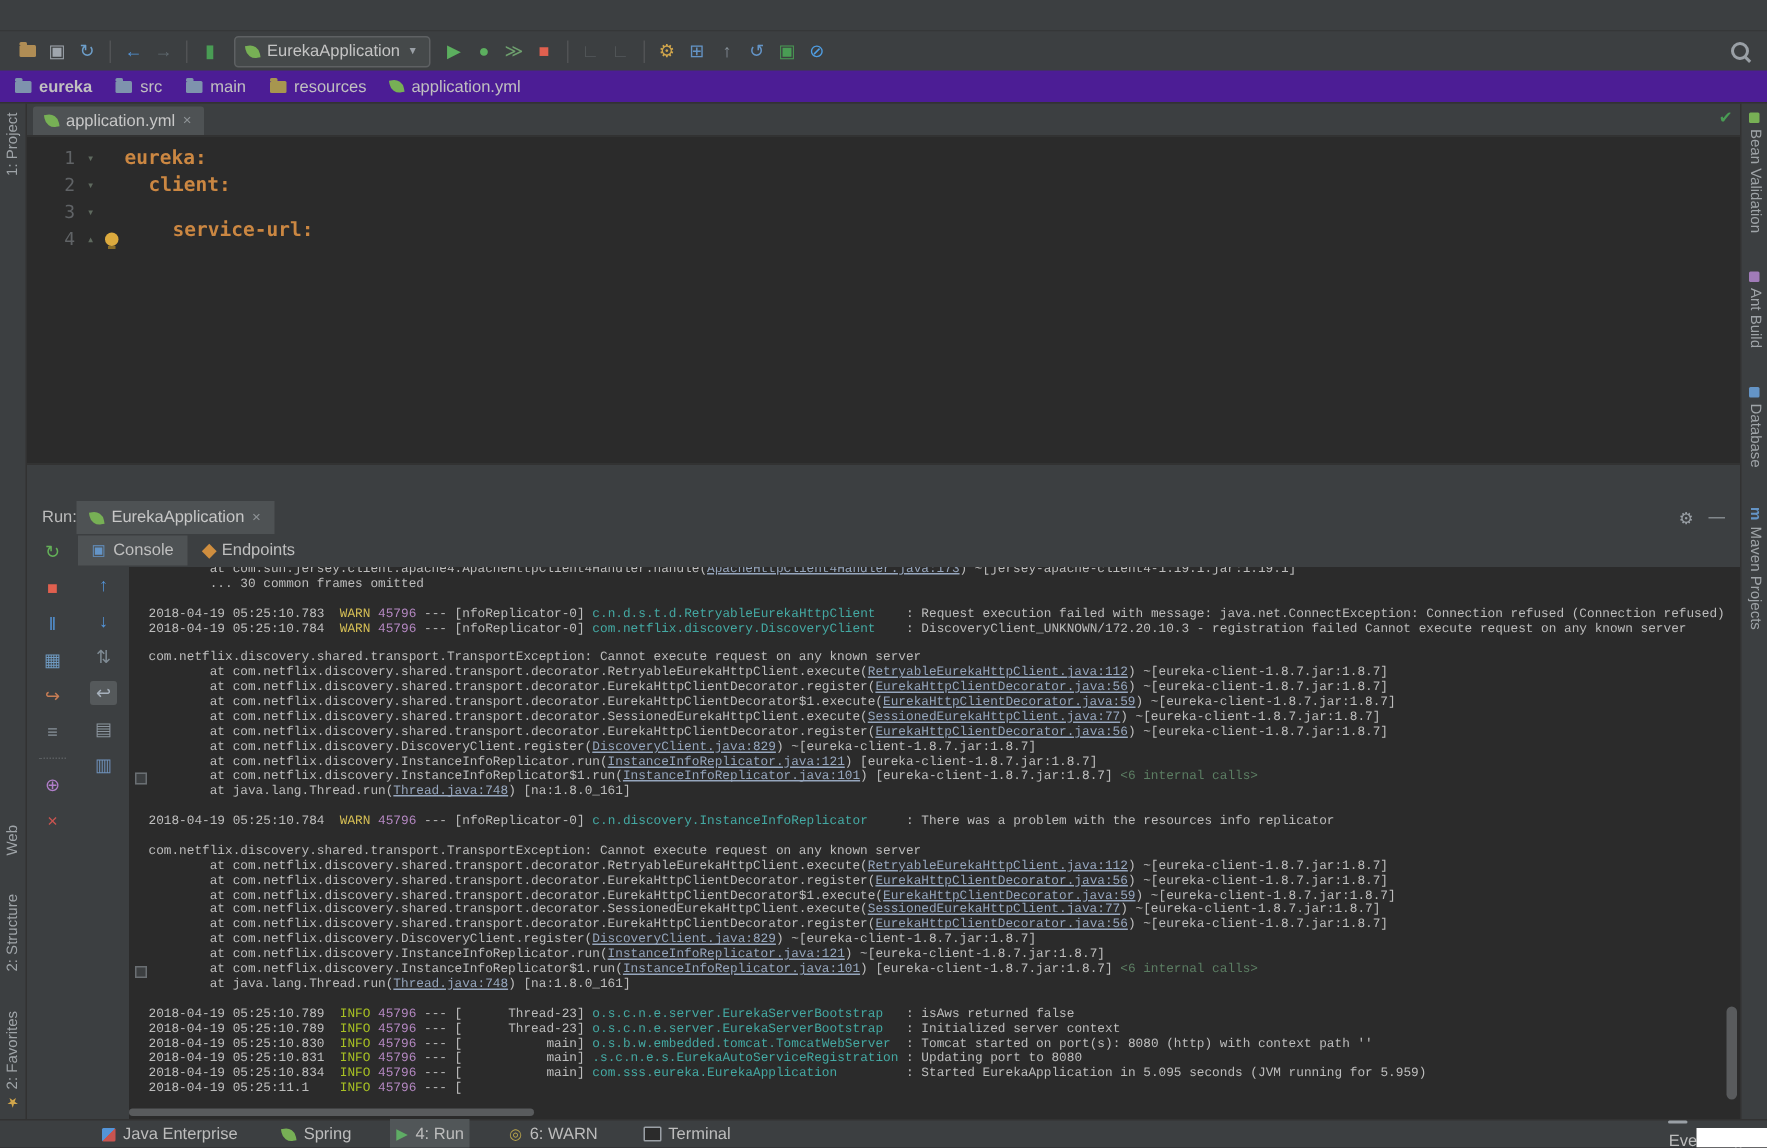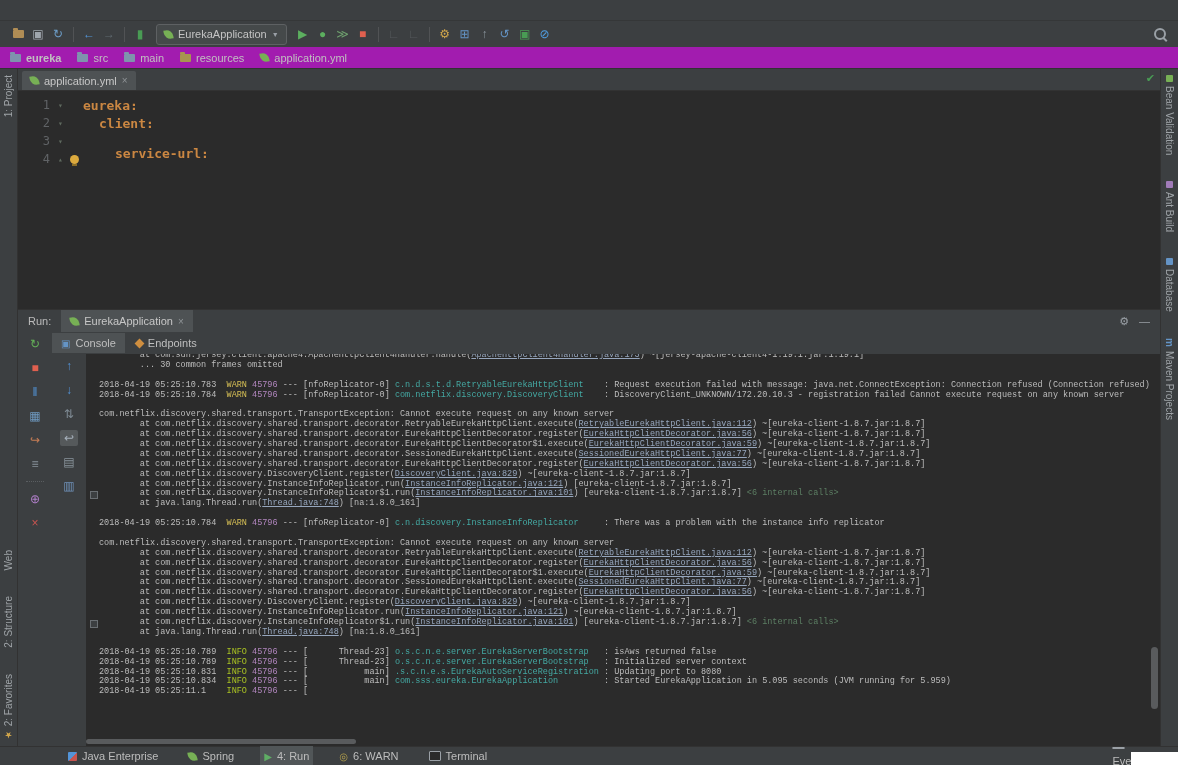--- a/index.html
+++ b/index.html
@@ -13,21 +13,21 @@
   .tbi{display:inline-flex;align-items:center;justify-content:center;width:20px;height:20px;
        font-size:12px;line-height:1;cursor:default;}
   .tsep{width:1px;height:15px;background:#515355;margin:0 5px;}
   .runconfig{display:flex;align-items:center;gap:5px;height:19px;border:1px solid #5e6163;
        border-radius:3px;padding:0 7px;margin:0 6px;font-size:11px;color:#c4c4c4;background:#45494a;}
   .search-mag{width:8px;height:8px;border:2px solid #9aa0a6;border-radius:50%;position:relative;display:inline-block;}
   .search-mag::after{content:"";position:absolute;width:2px;height:5px;background:#9aa0a6;
        transform:rotate(-45deg);left:8px;top:7px;}
 
   .breadcrumbs{height:21px;display:flex;align-items:center;gap:16px;padding-left:10px;
-       background:#a21caf;border-bottom:1px solid #323232;font-size:11px;color:#c0c0c0;}
+       background:#4c1d95;border-bottom:1px solid #323232;font-size:11px;color:#c0c0c0;}
   .bc{display:flex;align-items:center;gap:5px;}
 
   
   .folder{display:inline-block;width:11px;height:8px;border-radius:1px;position:relative;background:currentColor;}
   .folder::before{content:"";position:absolute;left:0;top:-2px;width:5px;height:2px;background:currentColor;border-radius:1px 1px 0 0;}
   .f-yellow{color:#b08d55;} .f-blue{color:#7e93ad;} .f-res{color:#a7964f;}
   .leaf{display:inline-block;width:9px;height:9px;background:#77b055;border-radius:0 75% 0 75%;transform:rotate(-10deg);}
   .bulb{display:inline-block;width:9px;height:9px;border-radius:50%;background:#dcaa3e;position:relative;}
   .bulb::after{content:"";position:absolute;left:2px;top:9px;width:5px;height:2px;background:#8a6d28;}
 
@@ -59,21 +59,21 @@
         font-family:"DejaVu Sans Mono",monospace;}
   .gfold{width:11px;color:#5f6a5f;font-size:8px;text-align:center;}
   .ann{width:17px;display:flex;justify-content:center;}
   .ctext{white-space:pre;}
   .ind0{padding-left:0;} .ind1{padding-left:16px;} .ind2{padding-left:32px;margin-top:24px;} .ind3{padding-left:48px;}
   .ykey{color:#cb8742;font-weight:bold;}
   .yval{color:#a9b7c6;}
 
   
   .runpanel{flex:1;display:flex;flex-direction:column;min-height:0;border-top:1px solid #323232;background:#3c3f41;}
-  .run-header{height:22px;display:flex;align-items:center;gap:10px;padding-left:10px;font-size:11px;position:relative;}
+  .run-header{height:22px;display:flex;align-items:center;padding-left:10px;font-size:11px;position:relative;margin-top:24px;}
   .run-tab{height:22px;display:flex;align-items:center;gap:5px;padding:0 9px;background:#4e5254;color:#c7c7c7;}
   .rh-icons{position:absolute;right:10px;top:0;height:22px;display:flex;align-items:center;gap:10px;color:#9aa0a6;font-size:11px;}
   .run-content{flex:1;display:flex;min-height:0;position:relative;}
   .icol{width:34px;background:#3c3f41;display:flex;flex-direction:column;align-items:center;
         gap:8px;padding-top:4px;font-size:12px;flex-shrink:0;}
   .icol .tbi{width:18px;height:16px;}
   .isep{width:18px;border-top:1px dotted #5a5e61;margin:1px 0;}
   .right-part{flex:1;display:flex;flex-direction:column;min-width:0;}
   .run-tabs{height:22px;display:flex;align-items:center;gap:2px;background:#3c3f41;font-size:11px;}
   .rtab{height:20px;display:flex;align-items:center;gap:5px;padding:0 9px;color:#bfbfbf;}
@@ -295,35 +295,36 @@
                     <div class="cline"><span class="cp">        at com.netflix.discovery.shared.transport.decorator.RetryableEurekaHttpClient.execute(</span><span class="cl">RetryableEurekaHttpClient.java:112</span><span class="cp">) ~[eureka-client-1.8.7.jar:1.8.7]</span></div>
                     <div class="cline"><span class="cp">        at com.netflix.discovery.shared.transport.decorator.EurekaHttpClientDecorator.register(</span><span class="cl">EurekaHttpClientDecorator.java:56</span><span class="cp">) ~[eureka-client-1.8.7.jar:1.8.7]</span></div>
                     <div class="cline"><span class="cp">        at com.netflix.discovery.shared.transport.decorator.EurekaHttpClientDecorator$1.execute(</span><span class="cl">EurekaHttpClientDecorator.java:59</span><span class="cp">) ~[eureka-client-1.8.7.jar:1.8.7]</span></div>
                     <div class="cline"><span class="cp">        at com.netflix.discovery.shared.transport.decorator.SessionedEurekaHttpClient.execute(</span><span class="cl">SessionedEurekaHttpClient.java:77</span><span class="cp">) ~[eureka-client-1.8.7.jar:1.8.7]</span></div>
                     <div class="cline"><span class="cp">        at com.netflix.discovery.shared.transport.decorator.EurekaHttpClientDecorator.register(</span><span class="cl">EurekaHttpClientDecorator.java:56</span><span class="cp">) ~[eureka-client-1.8.7.jar:1.8.7]</span></div>
                     <div class="cline"><span class="cp">        at com.netflix.discovery.DiscoveryClient.register(</span><span class="cl">DiscoveryClient.java:829</span><span class="cp">) ~[eureka-client-1.8.7.jar:1.8.7]</span></div>
                     <div class="cline"><span class="cp">        at com.netflix.discovery.InstanceInfoReplicator.run(</span><span class="cl">InstanceInfoReplicator.java:121</span><span class="cp">) [eureka-client-1.8.7.jar:1.8.7]</span></div>
                     <div class="cline"><span class="fold-box"></span><span class="cp">        at com.netflix.discovery.InstanceInfoReplicator$1.run(</span><span class="cl">InstanceInfoReplicator.java:101</span><span class="cp">) [eureka-client-1.8.7.jar:1.8.7] </span><span class="cn">&lt;6 internal calls&gt;</span></div>
                     <div class="cline"><span class="cp">        at java.lang.Thread.run(</span><span class="cl">Thread.java:748</span><span class="cp">) [na:1.8.0_161]</span></div>
                     <div class="cline"></div>
-                    <div class="cline"><span class="cp">2018-04-19 05:25:10.784  </span><span class="cw">WARN</span><span class="cp"> </span><span class="cd">45796</span><span class="cp"> --- [nfoReplicator-0] </span><span class="cc">c.n.discovery.InstanceInfoReplicator</span><span class="cp">     : There was a problem with the instance info replicator</span></div>
+                    <div class="cline"><span class="cp">2018-04-19 05:25:10.784  </span><span class="cw">WARN</span><span class="cp"> </span><span class="cd">45796</span><span class="cp"> --- [nfoReplicator-0] </span><span class="cc">c.n.discovery.InstanceInfoReplicator</span><span class="cp">     : There was a problem with the resources info replicator</span></div>
                     <div class="cline"></div>
                     <div class="cline"><span class="cp">com.netflix.discovery.shared.transport.TransportException: Cannot execute request on any known server</span></div>
                     <div class="cline"><span class="cp">        at com.netflix.discovery.shared.transport.decorator.RetryableEurekaHttpClient.execute(</span><span class="cl">RetryableEurekaHttpClient.java:112</span><span class="cp">) ~[eureka-client-1.8.7.jar:1.8.7]</span></div>
                     <div class="cline"><span class="cp">        at com.netflix.discovery.shared.transport.decorator.EurekaHttpClientDecorator.register(</span><span class="cl">EurekaHttpClientDecorator.java:56</span><span class="cp">) ~[eureka-client-1.8.7.jar:1.8.7]</span></div>
                     <div class="cline"><span class="cp">        at com.netflix.discovery.shared.transport.decorator.EurekaHttpClientDecorator$1.execute(</span><span class="cl">EurekaHttpClientDecorator.java:59</span><span class="cp">) ~[eureka-client-1.8.7.jar:1.8.7]</span></div>
                     <div class="cline"><span class="cp">        at com.netflix.discovery.shared.transport.decorator.SessionedEurekaHttpClient.execute(</span><span class="cl">SessionedEurekaHttpClient.java:77</span><span class="cp">) ~[eureka-client-1.8.7.jar:1.8.7]</span></div>
                     <div class="cline"><span class="cp">        at com.netflix.discovery.shared.transport.decorator.EurekaHttpClientDecorator.register(</span><span class="cl">EurekaHttpClientDecorator.java:56</span><span class="cp">) ~[eureka-client-1.8.7.jar:1.8.7]</span></div>
                     <div class="cline"><span class="cp">        at com.netflix.discovery.DiscoveryClient.register(</span><span class="cl">DiscoveryClient.java:829</span><span class="cp">) ~[eureka-client-1.8.7.jar:1.8.7]</span></div>
                     <div class="cline"><span class="cp">        at com.netflix.discovery.InstanceInfoReplicator.run(</span><span class="cl">InstanceInfoReplicator.java:121</span><span class="cp">) ~[eureka-client-1.8.7.jar:1.8.7]</span></div>
                     <div class="cline"><span class="fold-box"></span><span class="cp">        at com.netflix.discovery.InstanceInfoReplicator$1.run(</span><span class="cl">InstanceInfoReplicator.java:101</span><span class="cp">) [eureka-client-1.8.7.jar:1.8.7] </span><span class="cn">&lt;6 internal calls&gt;</span></div>
                     <div class="cline"><span class="cp">        at java.lang.Thread.run(</span><span class="cl">Thread.java:748</span><span class="cp">) [na:1.8.0_161]</span></div>
                     <div class="cline"></div>
                     <div class="cline"><span class="cp">2018-04-19 05:25:10.789  </span><span class="ci">INFO</span><span class="cp"> </span><span class="cd">45796</span><span class="cp"> --- [      Thread-23] </span><span class="cc">o.s.c.n.e.server.EurekaServerBootstrap</span><span class="cp">   : isAws returned false</span></div>
                     <div class="cline"><span class="cp">2018-04-19 05:25:10.789  </span><span class="ci">INFO</span><span class="cp"> </span><span class="cd">45796</span><span class="cp"> --- [      Thread-23] </span><span class="cc">o.s.c.n.e.server.EurekaServerBootstrap</span><span class="cp">   : Initialized server context</span></div>
+                    <div class="cline"><span class="cp">2018-04-19 05:25:10.830  </span><span class="ci">INFO</span><span class="cp"> </span><span class="cd">45796</span><span class="cp"> --- [           main] </span><span class="cc">o.s.b.w.embedded.tomcat.TomcatWebServer</span><span class="cp">  : Tomcat started on port(s): 8080 (http) with context path ''</span></div>
                     <div class="cline"><span class="cp">2018-04-19 05:25:10.831  </span><span class="ci">INFO</span><span class="cp"> </span><span class="cd">45796</span><span class="cp"> --- [           main] </span><span class="cc">.s.c.n.e.s.EurekaAutoServiceRegistration</span><span class="cp"> : Updating port to 8080</span></div>
                     <div class="cline"><span class="cp">2018-04-19 05:25:10.834  </span><span class="ci">INFO</span><span class="cp"> </span><span class="cd">45796</span><span class="cp"> --- [           main] </span><span class="cc">com.sss.eureka.EurekaApplication</span><span class="cp">         : Started EurekaApplication in 5.095 seconds (JVM running for 5.959)</span></div>
                     <div class="cline"><span class="cp">2018-04-19 05:25:11.1    </span><span class="ci">INFO</span><span class="cp"> </span><span class="cd">45796</span><span class="cp"> --- [</span></div>
                   </div>
                 <div class="vthumb"></div>
                 <div class="hthumb"></div>
               </div>
             </div>
           </div>
         </div>

